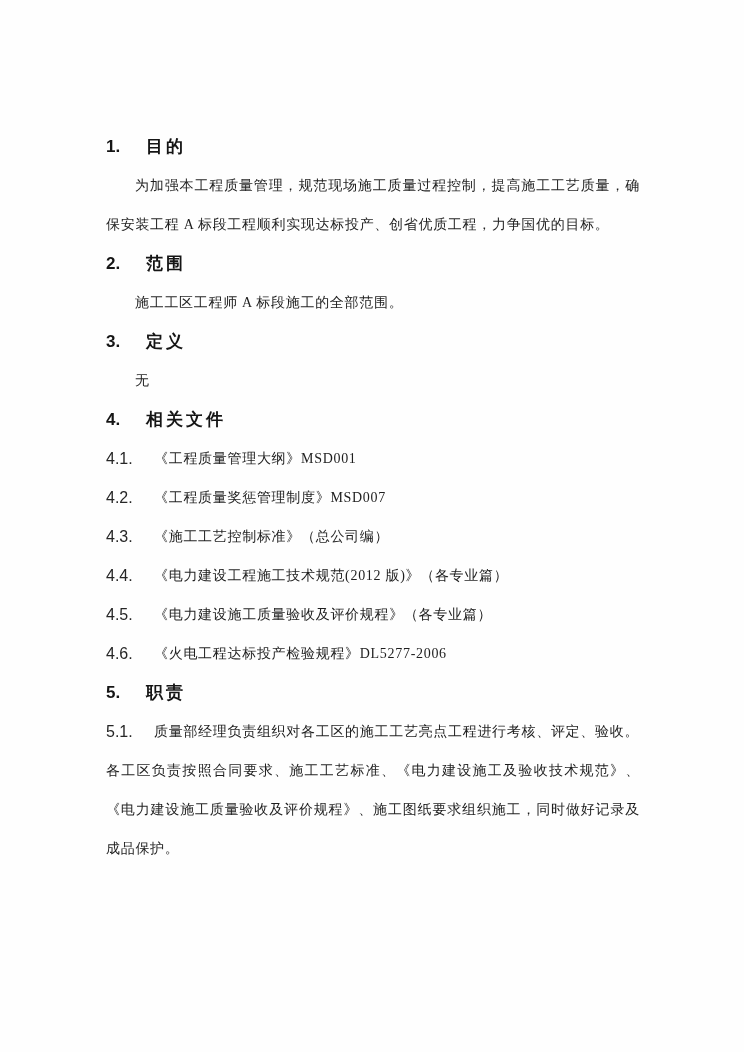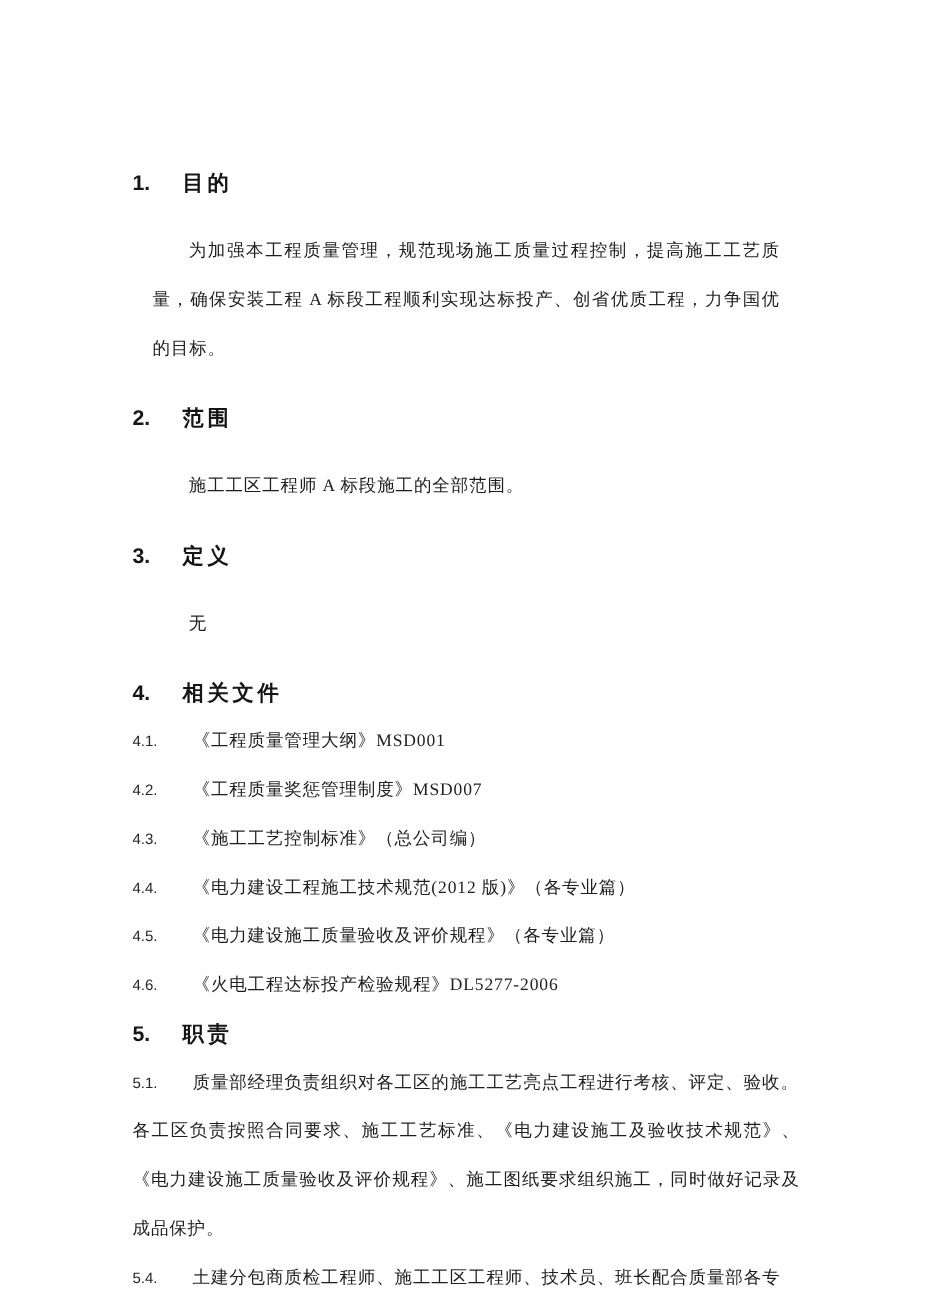--- a/index.html
+++ b/index.html
@@ -34,32 +34,32 @@
   }
   .h-num {
     flex: none;
     width: 40px;
     letter-spacing: 0;
   }
   .h-title {
     letter-spacing: 3px;
   }
   .para {
-    margin: 16px;
+    margin: 0;
     text-indent: 29px;
     text-align: justify;
   }
   .item {
     display: flex;
   }
   .i-num {
     flex: none;
     width: 48px;
     font-family: "Liberation Sans", sans-serif;
-    font-size: 12px;
+    font-size: 16px;
     letter-spacing: 0;
     color: #262626;
   }
   .i-text {
     flex: 1;
     text-align: justify;
   }
 </style>
 </head>
 <body>
@@ -117,18 +117,14 @@
     <span class="h-num">5.</span>
     <span class="h-title">职责</span>
   </div>
   <div class="item">
     <span class="i-num">5.1.</span>
     <span class="i-text">质量部经理负责组织对各工区的施工工艺亮点工程进行考核、评定、验收。</span>
   </div>
   <div class="item">
     <span class="i-text">各工区负责按照合同要求、施工工艺标准、《电力建设施工及验收技术规范》、《电力建设施工质量验收及评价规程》、施工图纸要求组织施工，同时做好记录及成品保护。</span>
   </div>
-  <div class="item">
-    <span class="i-num">5.4.</span>
-    <span class="i-text">土建分包商质检工程师、施工工区工程师、技术员、班长配合质量部各专</span>
-  </div>
 
 </div>
 
 </body></html>

